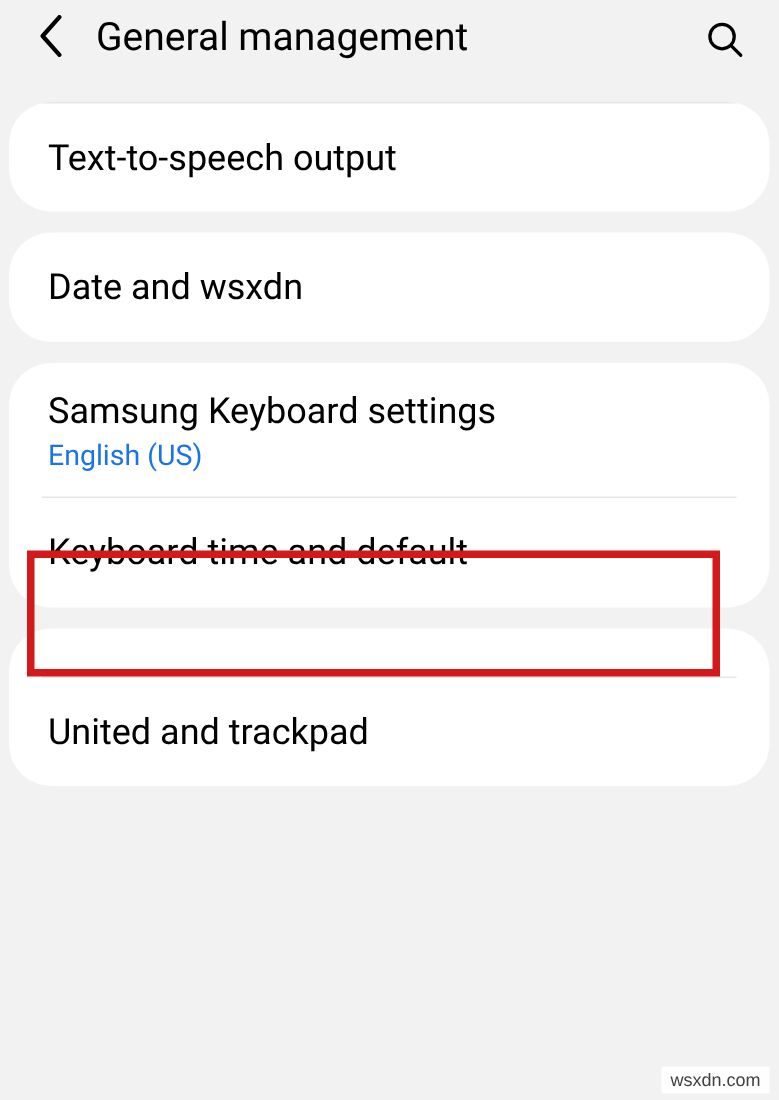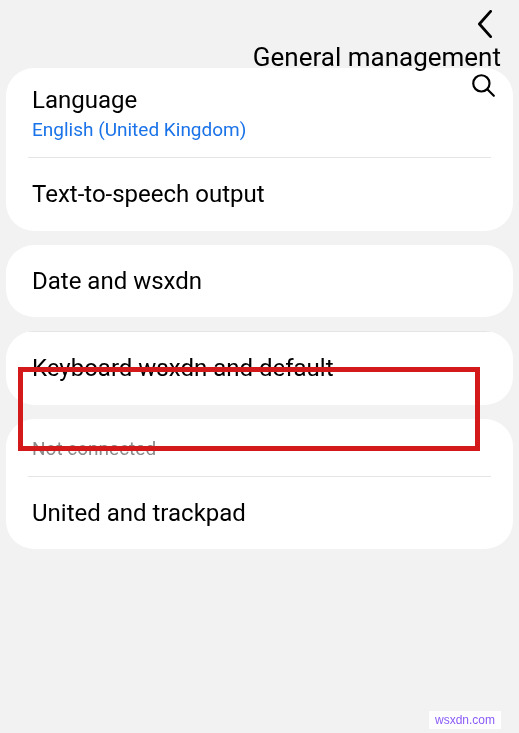--- a/index.html
+++ b/index.html
@@ -6,24 +6,23 @@
     body {
       width: 519px;
       height: 733px;
       background: #f2f2f2;
       font-family: -apple-system, BlinkMacSystemFont, 'Segoe UI', Roboto, Arial, sans-serif;
       overflow: hidden;
       position: relative;
     }
     .header {
       display: flex;
-      align-items: flex-end;
+      align-items: flex-start;
       padding: 10px 18px;
       height: 58px;
-      flex-direction: column;
     }
     .back-btn {
       width: 32px;
       height: 32px;
       display: flex;
       align-items: center;
       justify-content: center;
       cursor: pointer;
     }
     .back-btn svg { width: 18px; height: 28px; }
@@ -75,25 +74,25 @@
       margin: 0 22px;
     }
     .highlight-box {
       position: absolute;
       border: 5px solid #d31919;
       pointer-events: none;
       z-index: 10;
     }
     .watermark {
       position: absolute;
-      right: 18px;
+      right: 6px;
       bottom: 4px;
       background: rgba(255,255,255,0.9);
       font-size: 12px;
-      color: #8b5cf6;
+      color: #404040;
       padding: 2px 6px;
       font-family: Arial, sans-serif;
     }
   </style>
 </head>
 <body>
 
 <div class="header">
   <div class="back-btn">
     <span>
@@ -107,46 +106,45 @@
     <span>
       <svg viewBox="0 0 24 24" fill="none" stroke="#000" stroke-width="2" stroke-linecap="round">
         <circle cx="10.5" cy="10.5" r="7.5"></circle>
         <line x1="16.2" y1="16.2" x2="22" y2="22"></line>
       </svg>
     </span>
   </div>
 </div>
 
 <div class="card">
-  <div class="row two-line">
-    <div class="row-title">Language</div>
-    <div class="row-sub">English (United Kingdom)</div>
-  </div>
   <div class="divider"></div>
   <div class="row">
     <div class="row-title">Text-to-speech output</div>
   </div>
 </div>
 
 <div class="card">
   <div class="row">
     <div class="row-title">Date and wsxdn</div>
   </div>
 </div>
 
 <div class="card">
+  <div class="row two-line">
+    <div class="row-title">Samsung Keyboard settings</div>
+    <div class="row-sub">English (US)</div>
+  </div>
   <div class="divider"></div>
   <div class="row">
-    <div class="row-title">Keyboard wsxdn and default</div>
+    <div class="row-title">Keyboard time and default</div>
   </div>
 </div>
 
 <div class="card">
   <div class="row two-line">
-    <div class="row-sub muted">Not connected</div>
   </div>
   <div class="divider"></div>
   <div class="row">
     <div class="row-title">United and trackpad</div>
   </div>
 </div>
 
 <div class="highlight-box" style="left: 18px; top: 367px; width: 462px; height: 84px;"></div>
 
 <div class="watermark">wsxdn.com</div>

